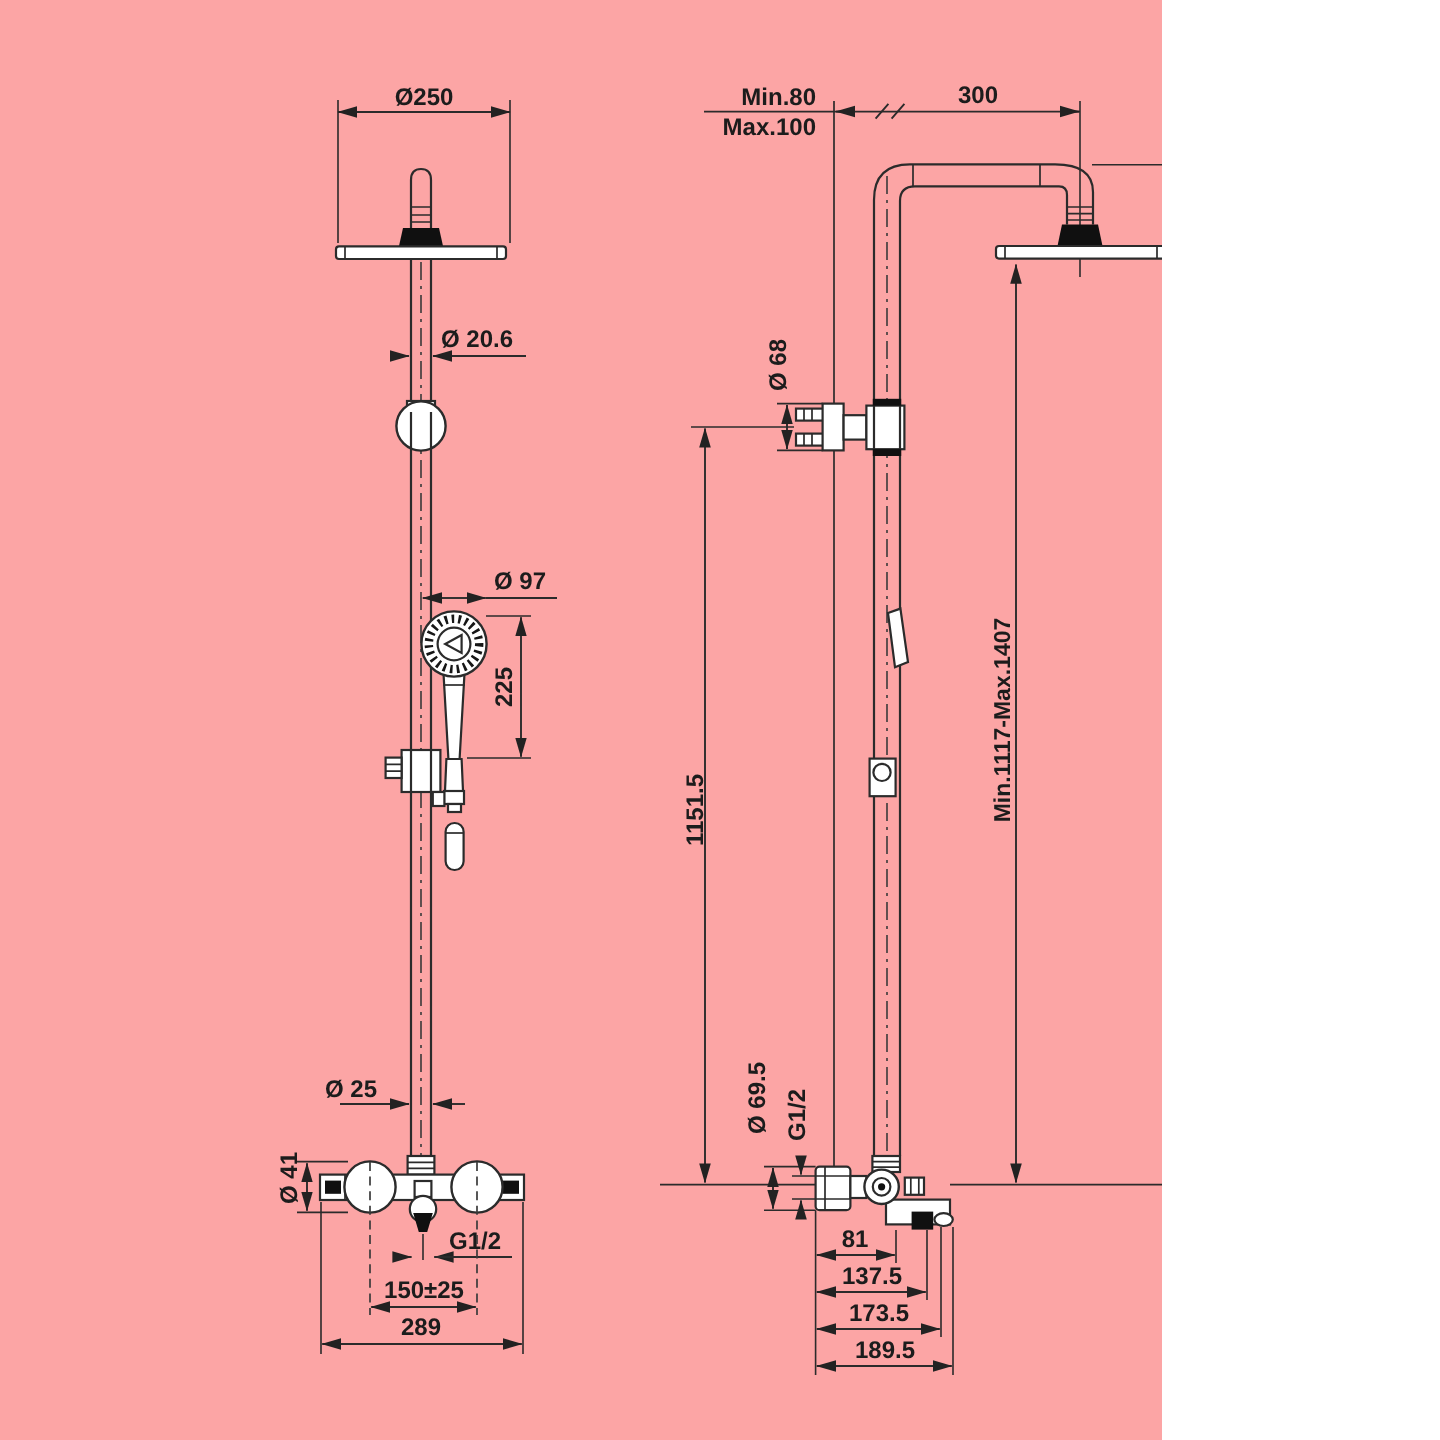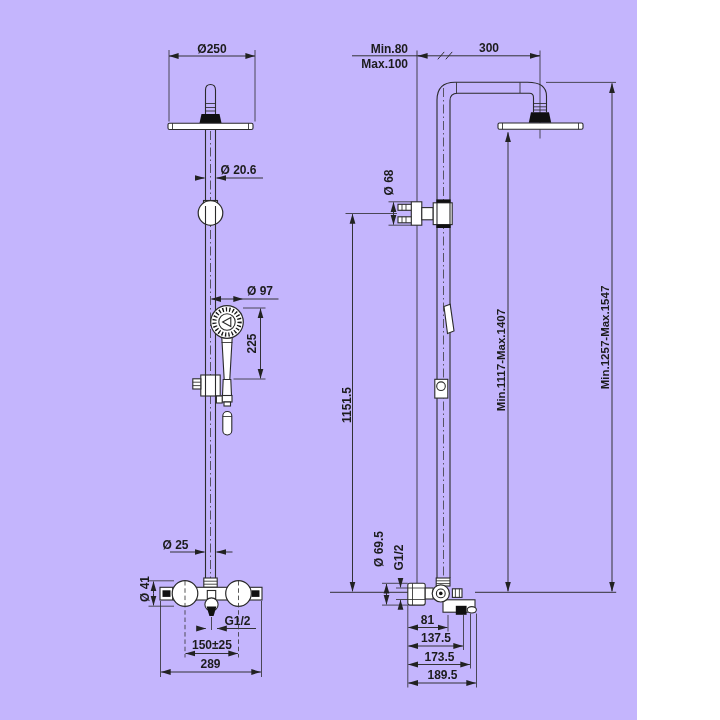--- a/index.html
+++ b/index.html
@@ -1,16 +1,16 @@
 <!DOCTYPE html>
 <html><head>
 <meta charset="utf-8">
 <style>
   html,body{margin:0;padding:0;background:#ffffff;}
-  .stage{width:637px;height:720px;position:relative;background:#c4b5fd;overflow:hidden;}
+  .stage{width:581px;height:720px;position:relative;background:#fca5a5;overflow:hidden;}
   svg{display:block;}
   
   .ln   {stroke:#2b2b2b;stroke-width:1.1;fill:none;stroke-linecap:butt;}
   .lnthin{stroke:#2b2b2b;stroke-width:0.85;fill:none;}
   .dim  {stroke:#2b2b2b;stroke-width:0.95;fill:none;}
   .ext  {stroke:#2b2b2b;stroke-width:0.8;fill:none;}
   .cl   {stroke:#3a3a3a;stroke-width:0.8;fill:none;stroke-dasharray:9 3 1.5 3;}
   .dash {stroke:#3a3a3a;stroke-width:0.85;fill:none;stroke-dasharray:4.5 2.8;}
   .wfill{fill:#ffffff;stroke:#2b2b2b;stroke-width:1.1;}
   .wfill2{fill:#ffffff;stroke:#2b2b2b;stroke-width:1.2;}

